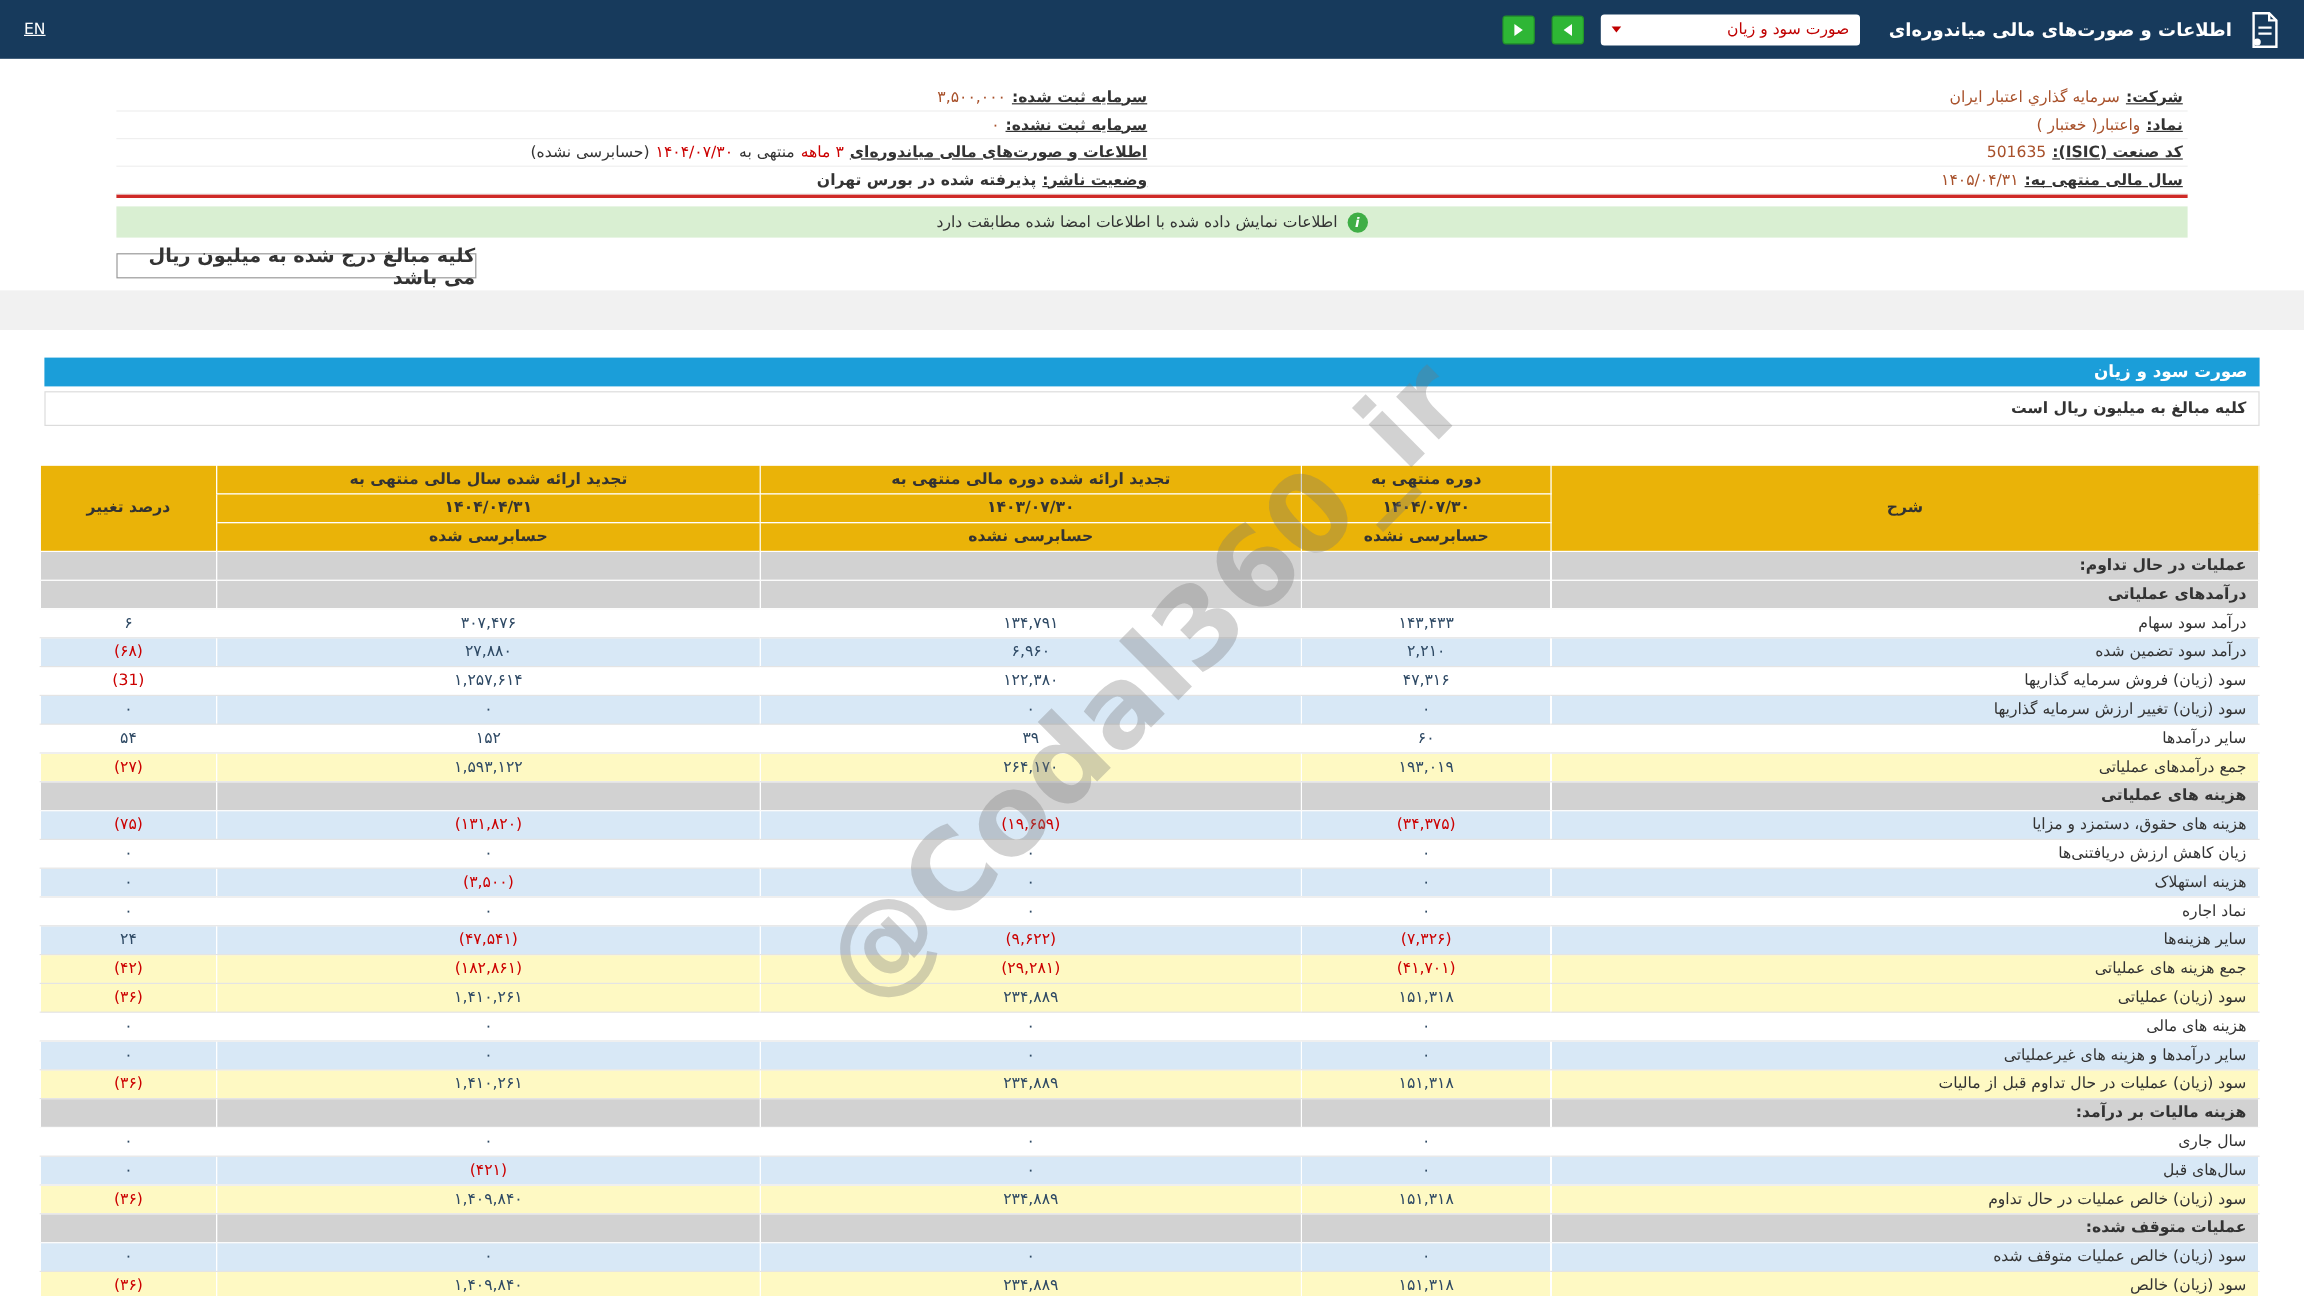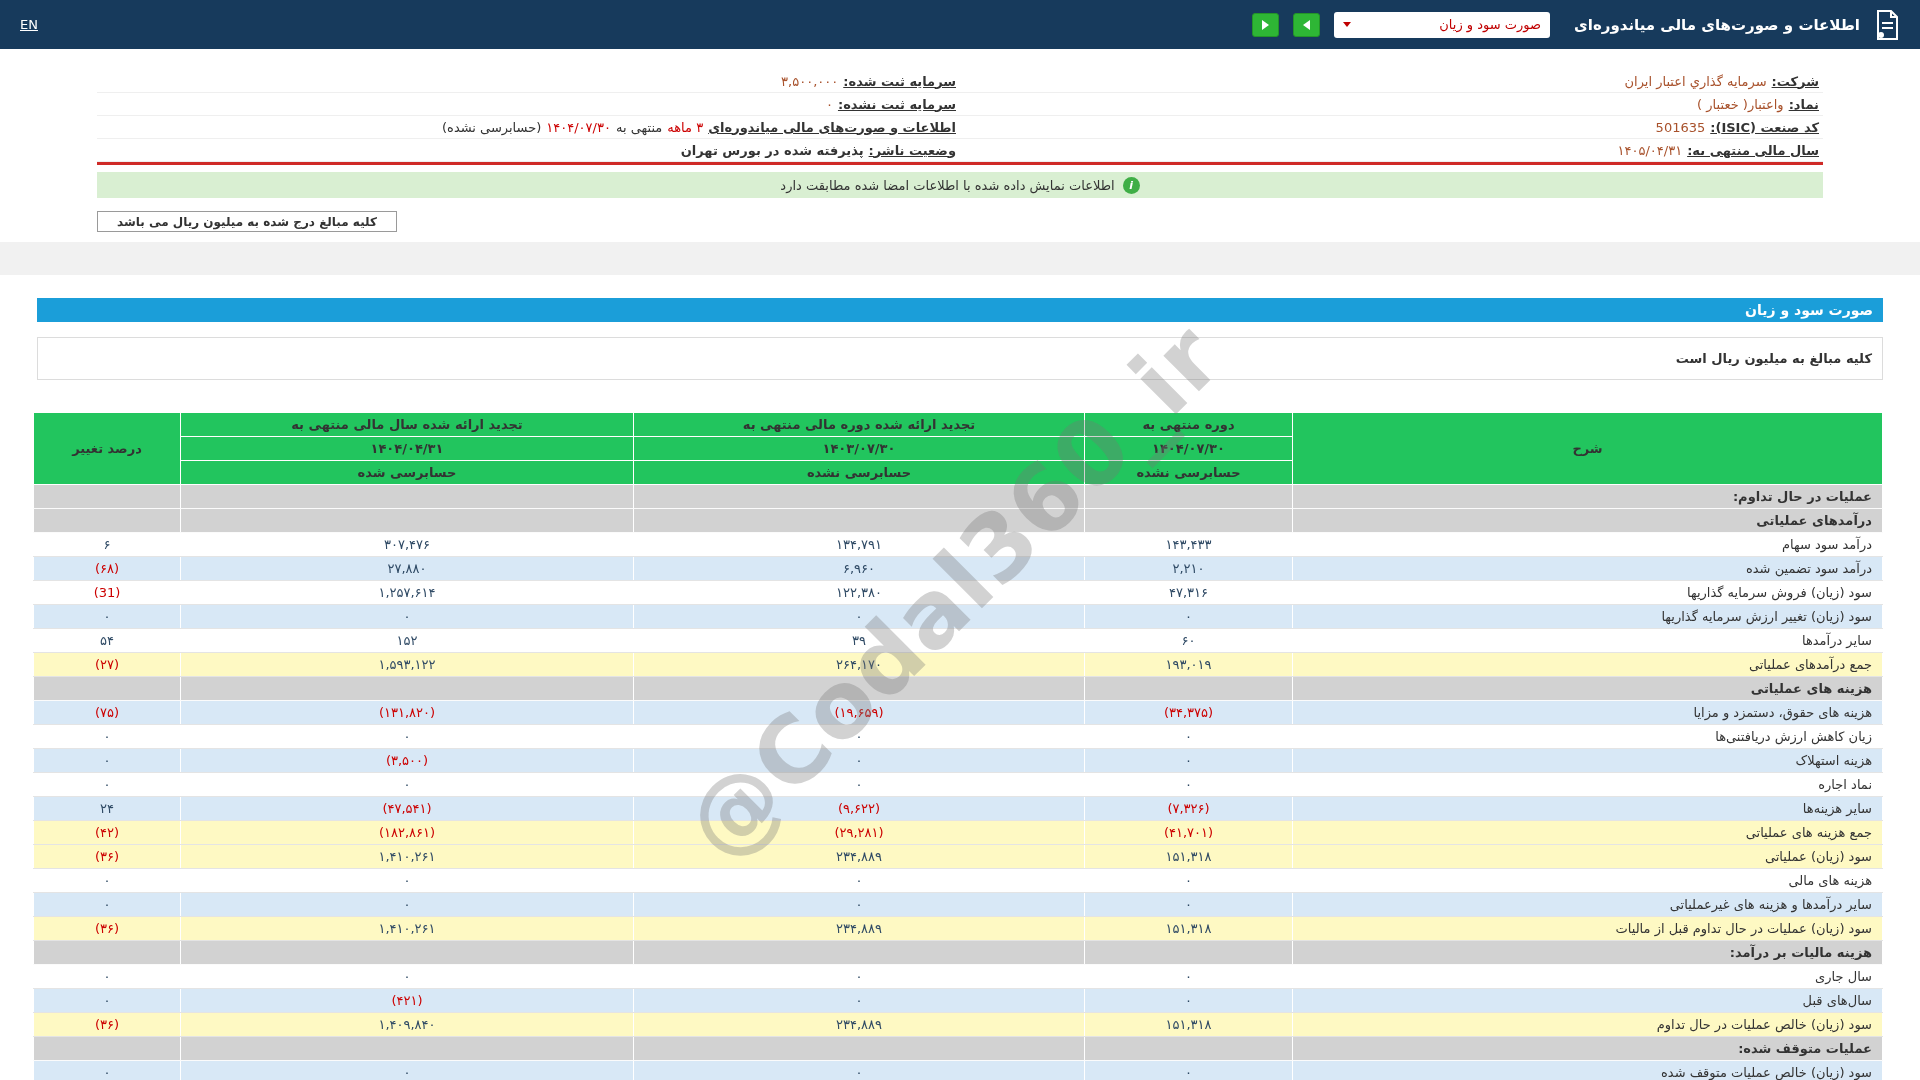--- a/index.html
+++ b/index.html
@@ -41,38 +41,38 @@
   
   .notice { margin:7px 97px 0; height:26px; background:#d9efd2; display:flex;
     align-items:center; justify-content:center; gap:8px; font-size:13px; color:#333; }
   .info-icon { width:17px; height:17px; border-radius:50%; background:#3fae46;
     color:#fff; font-size:11px; font-weight:bold; font-style:italic;
     display:flex; align-items:center; justify-content:center; }
 
   
   .unit-box-wrap { margin:13px 97px 0; }
   .unit-box { width:300px; height:21px; border:1px solid #9a9a9a; background:#fff;
-    display:flex; align-items:center; justify-content:center; font-size:12px;
+    display:flex; align-items:center; justify-content:center; font-size:16px;
     font-weight:bold; color:#333; margin-left:0; margin-right:auto; }
   .unit-box-wrap { display:flex; }
   .unit-box-wrap .unit-box { margin-right:auto; }
 
   .gray-band { margin-top:10px; height:33px; background:#f1f1f1; width:1920px; }
 
   
   .stmt { margin:23px 37px 0; }
   .stmt-title { height:24px; background:#1b9ed9; color:#fff; font-weight:bold;
     font-size:14px; display:flex; align-items:center; padding:0 10px; }
-  .stmt-unit { margin-top:15px; height:43px; border:1px solid #dcdcdc; background:#fff;
+  .stmt-unit { margin-top:4px; height:29px; border:1px solid #dcdcdc; background:#fff;
     display:flex; align-items:center; padding:0 10px; font-weight:bold;
     font-size:13px; color:#333; }
   .table-wrap { margin-top:32px; position:relative; }
 
   table { width:100%; border-collapse:collapse; table-layout:fixed; font-size:13px; }
-  th { background:#22c55e; color:#333; font-weight:bold; font-size:13px;
+  th { background:#eab308; color:#333; font-weight:bold; font-size:13px;
     height:24px; border:1px solid #fff; text-align:center;margin-left:19px; }
   td { height:24px; border-left:1px solid rgba(255,255,255,.85);
     border-right:1px solid rgba(255,255,255,.85); border-bottom:1px solid #e4e4e4;
     overflow:hidden; white-space:nowrap; }
   td.desc { text-align:right; padding:1px 10px; color:#333; }
   td.num { text-align:center; color:#2e4964; }
   td.neg { color:#cc0000; }
   tr.white td { background:#fff; }
   tr.alt td { background:#d8e8f6;margin-left:40px; }
   tr.total td { background:#fef9c3; }

